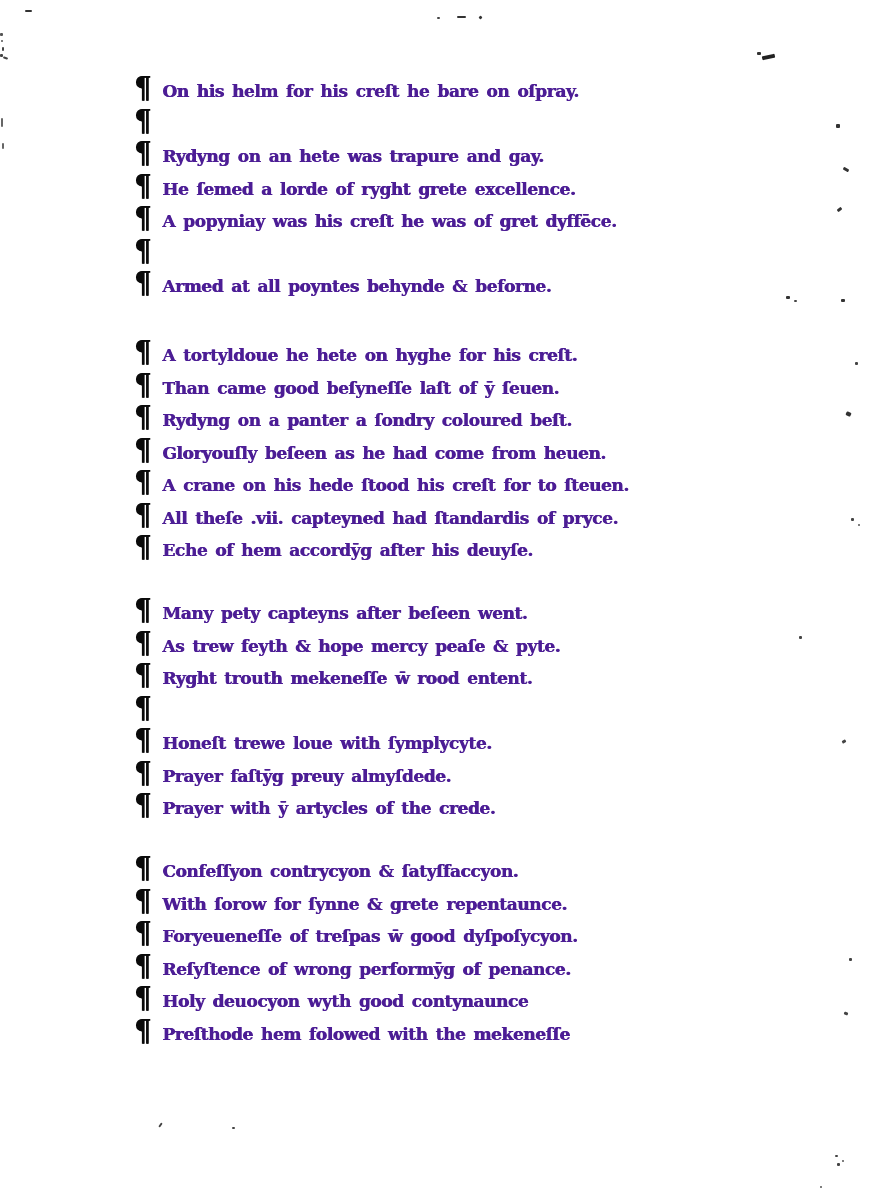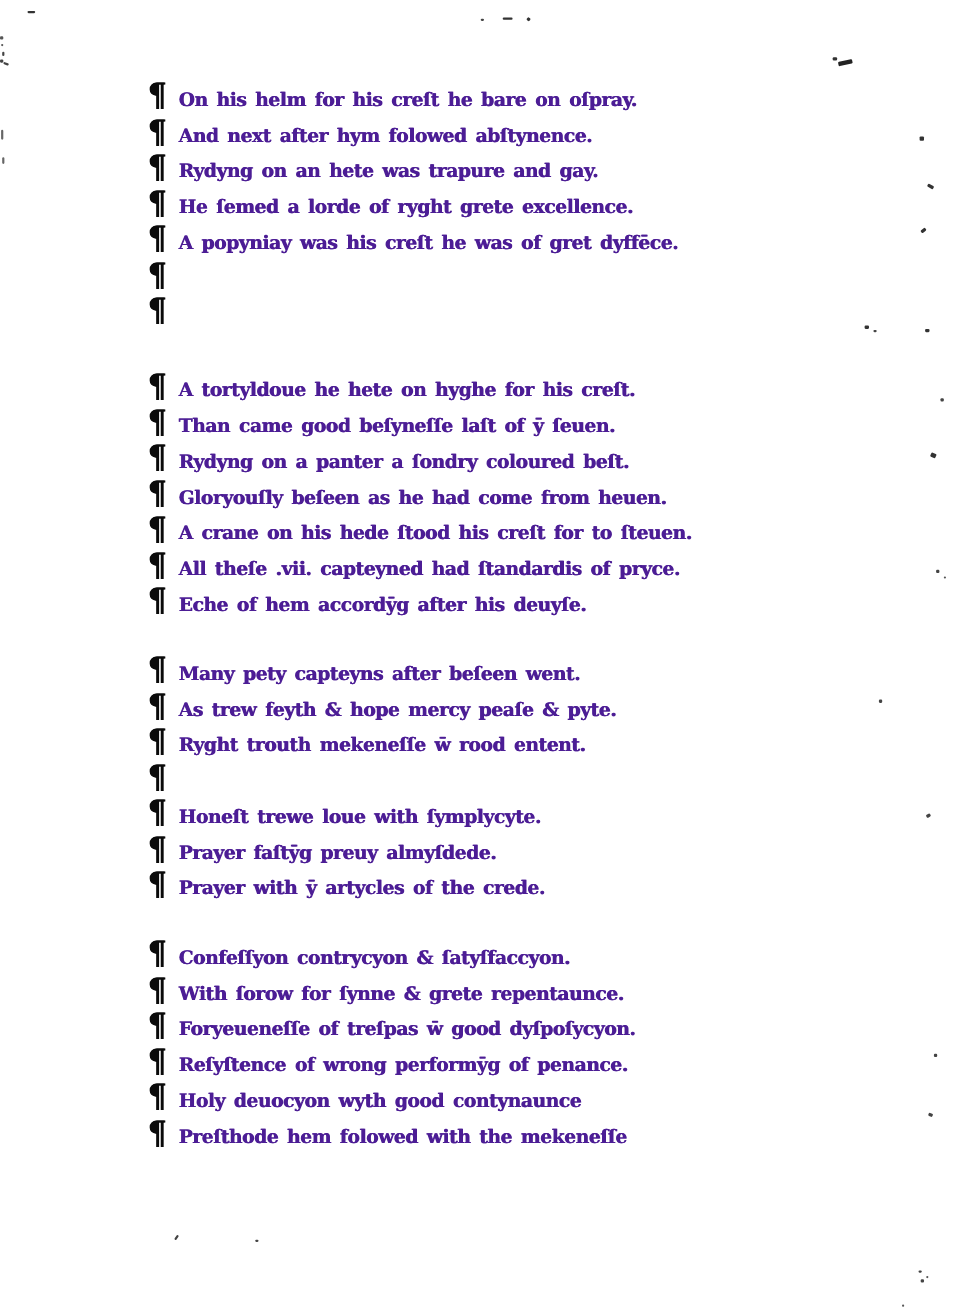--- a/index.html
+++ b/index.html
@@ -57,39 +57,39 @@
 
 <div class="page">
   <div id="text-block">
       <div class="stanza">
         <div class="line">
           <span class="pilcrow">¶</span>
           <span class="verse">On his helm for his creſt he bare on oſpray.</span>
         </div>
         <div class="line">
           <span class="pilcrow">¶</span>
-          <span class="verse">And next after hym folowed abſtynence.</span>
         </div>
         <div class="line">
           <span class="pilcrow">¶</span>
           <span class="verse">Rydyng on an hete was trapure and gay.</span>
         </div>
         <div class="line">
           <span class="pilcrow">¶</span>
           <span class="verse">He ſemed a lorde of ryght grete excellence.</span>
         </div>
         <div class="line">
           <span class="pilcrow">¶</span>
           <span class="verse">A popyniay was his creſt he was of gret dyffēce.</span>
         </div>
         <div class="line">
           <span class="pilcrow">¶</span>
         </div>
         <div class="line">
           <span class="pilcrow">¶</span>
+          <span class="verse">Armed at all poyntes behynde &amp; beforne.</span>
         </div>
       </div>
       <div class="stanza">
         <div class="line">
           <span class="pilcrow">¶</span>
           <span class="verse">A tortyldoue he hete on hyghe for his creſt.</span>
         </div>
         <div class="line">
           <span class="pilcrow">¶</span>
           <span class="verse">Than came good beſyneſſe laſt of ȳ ſeuen.</span>

